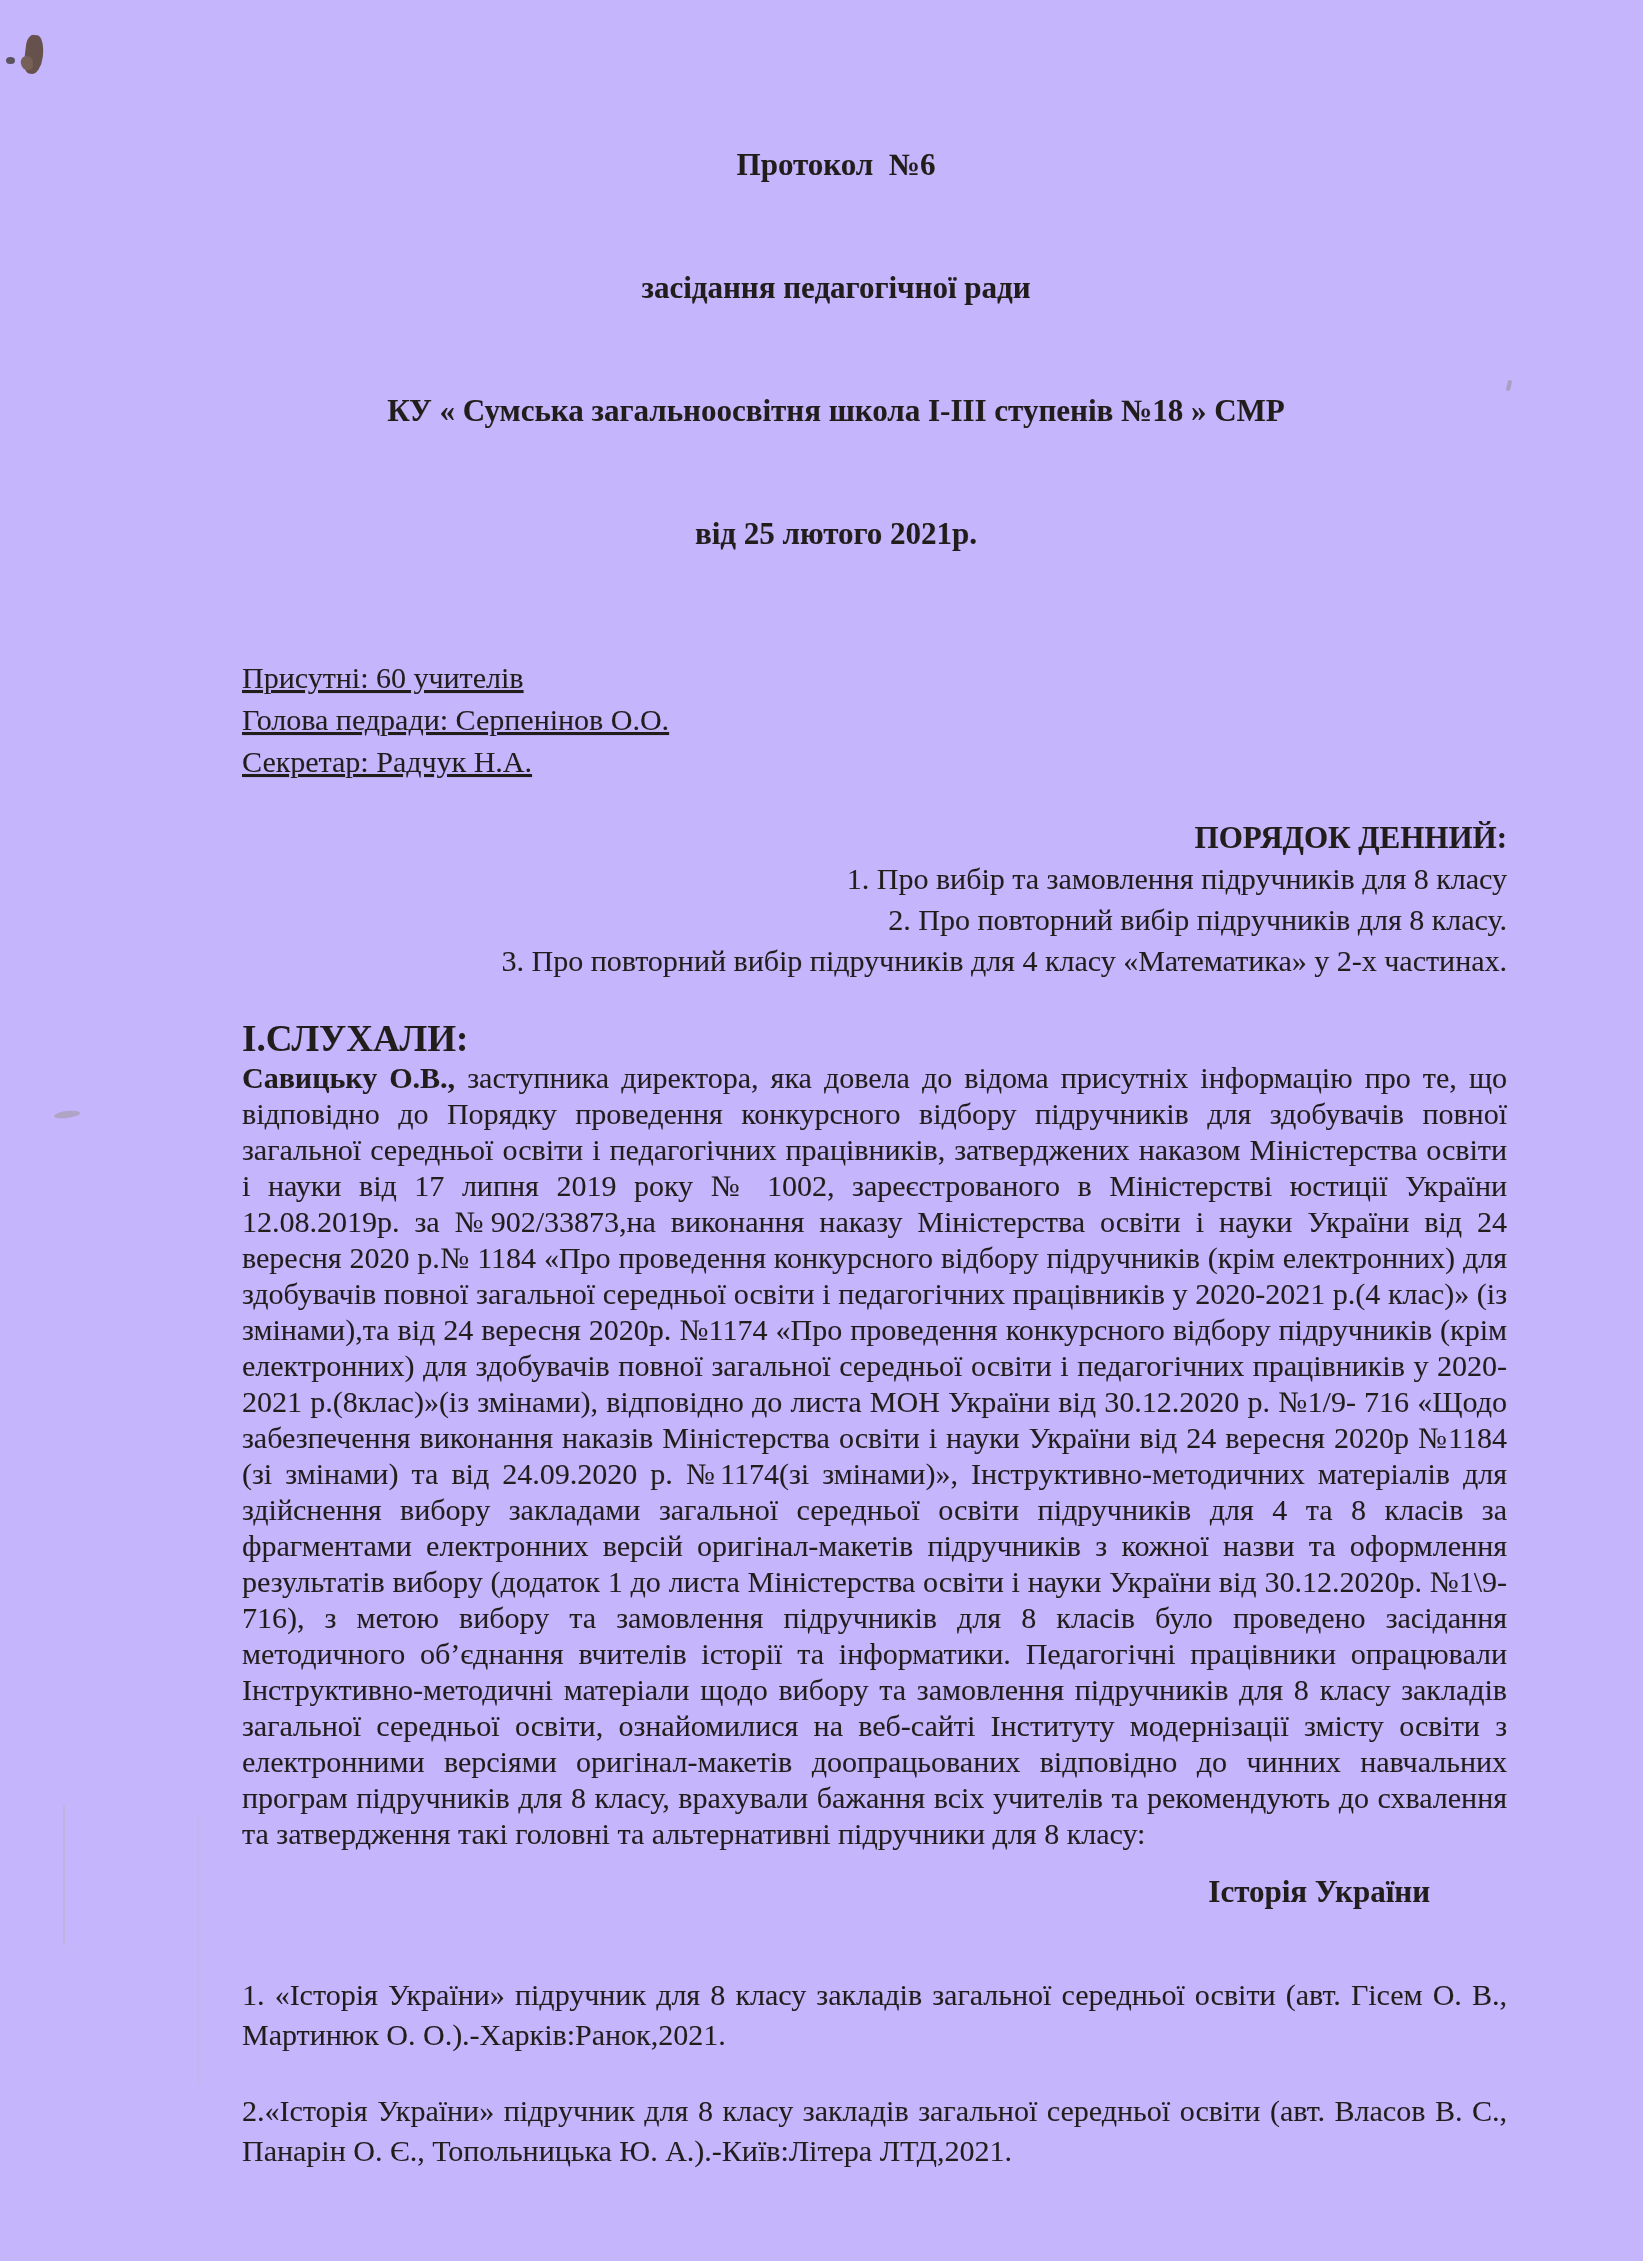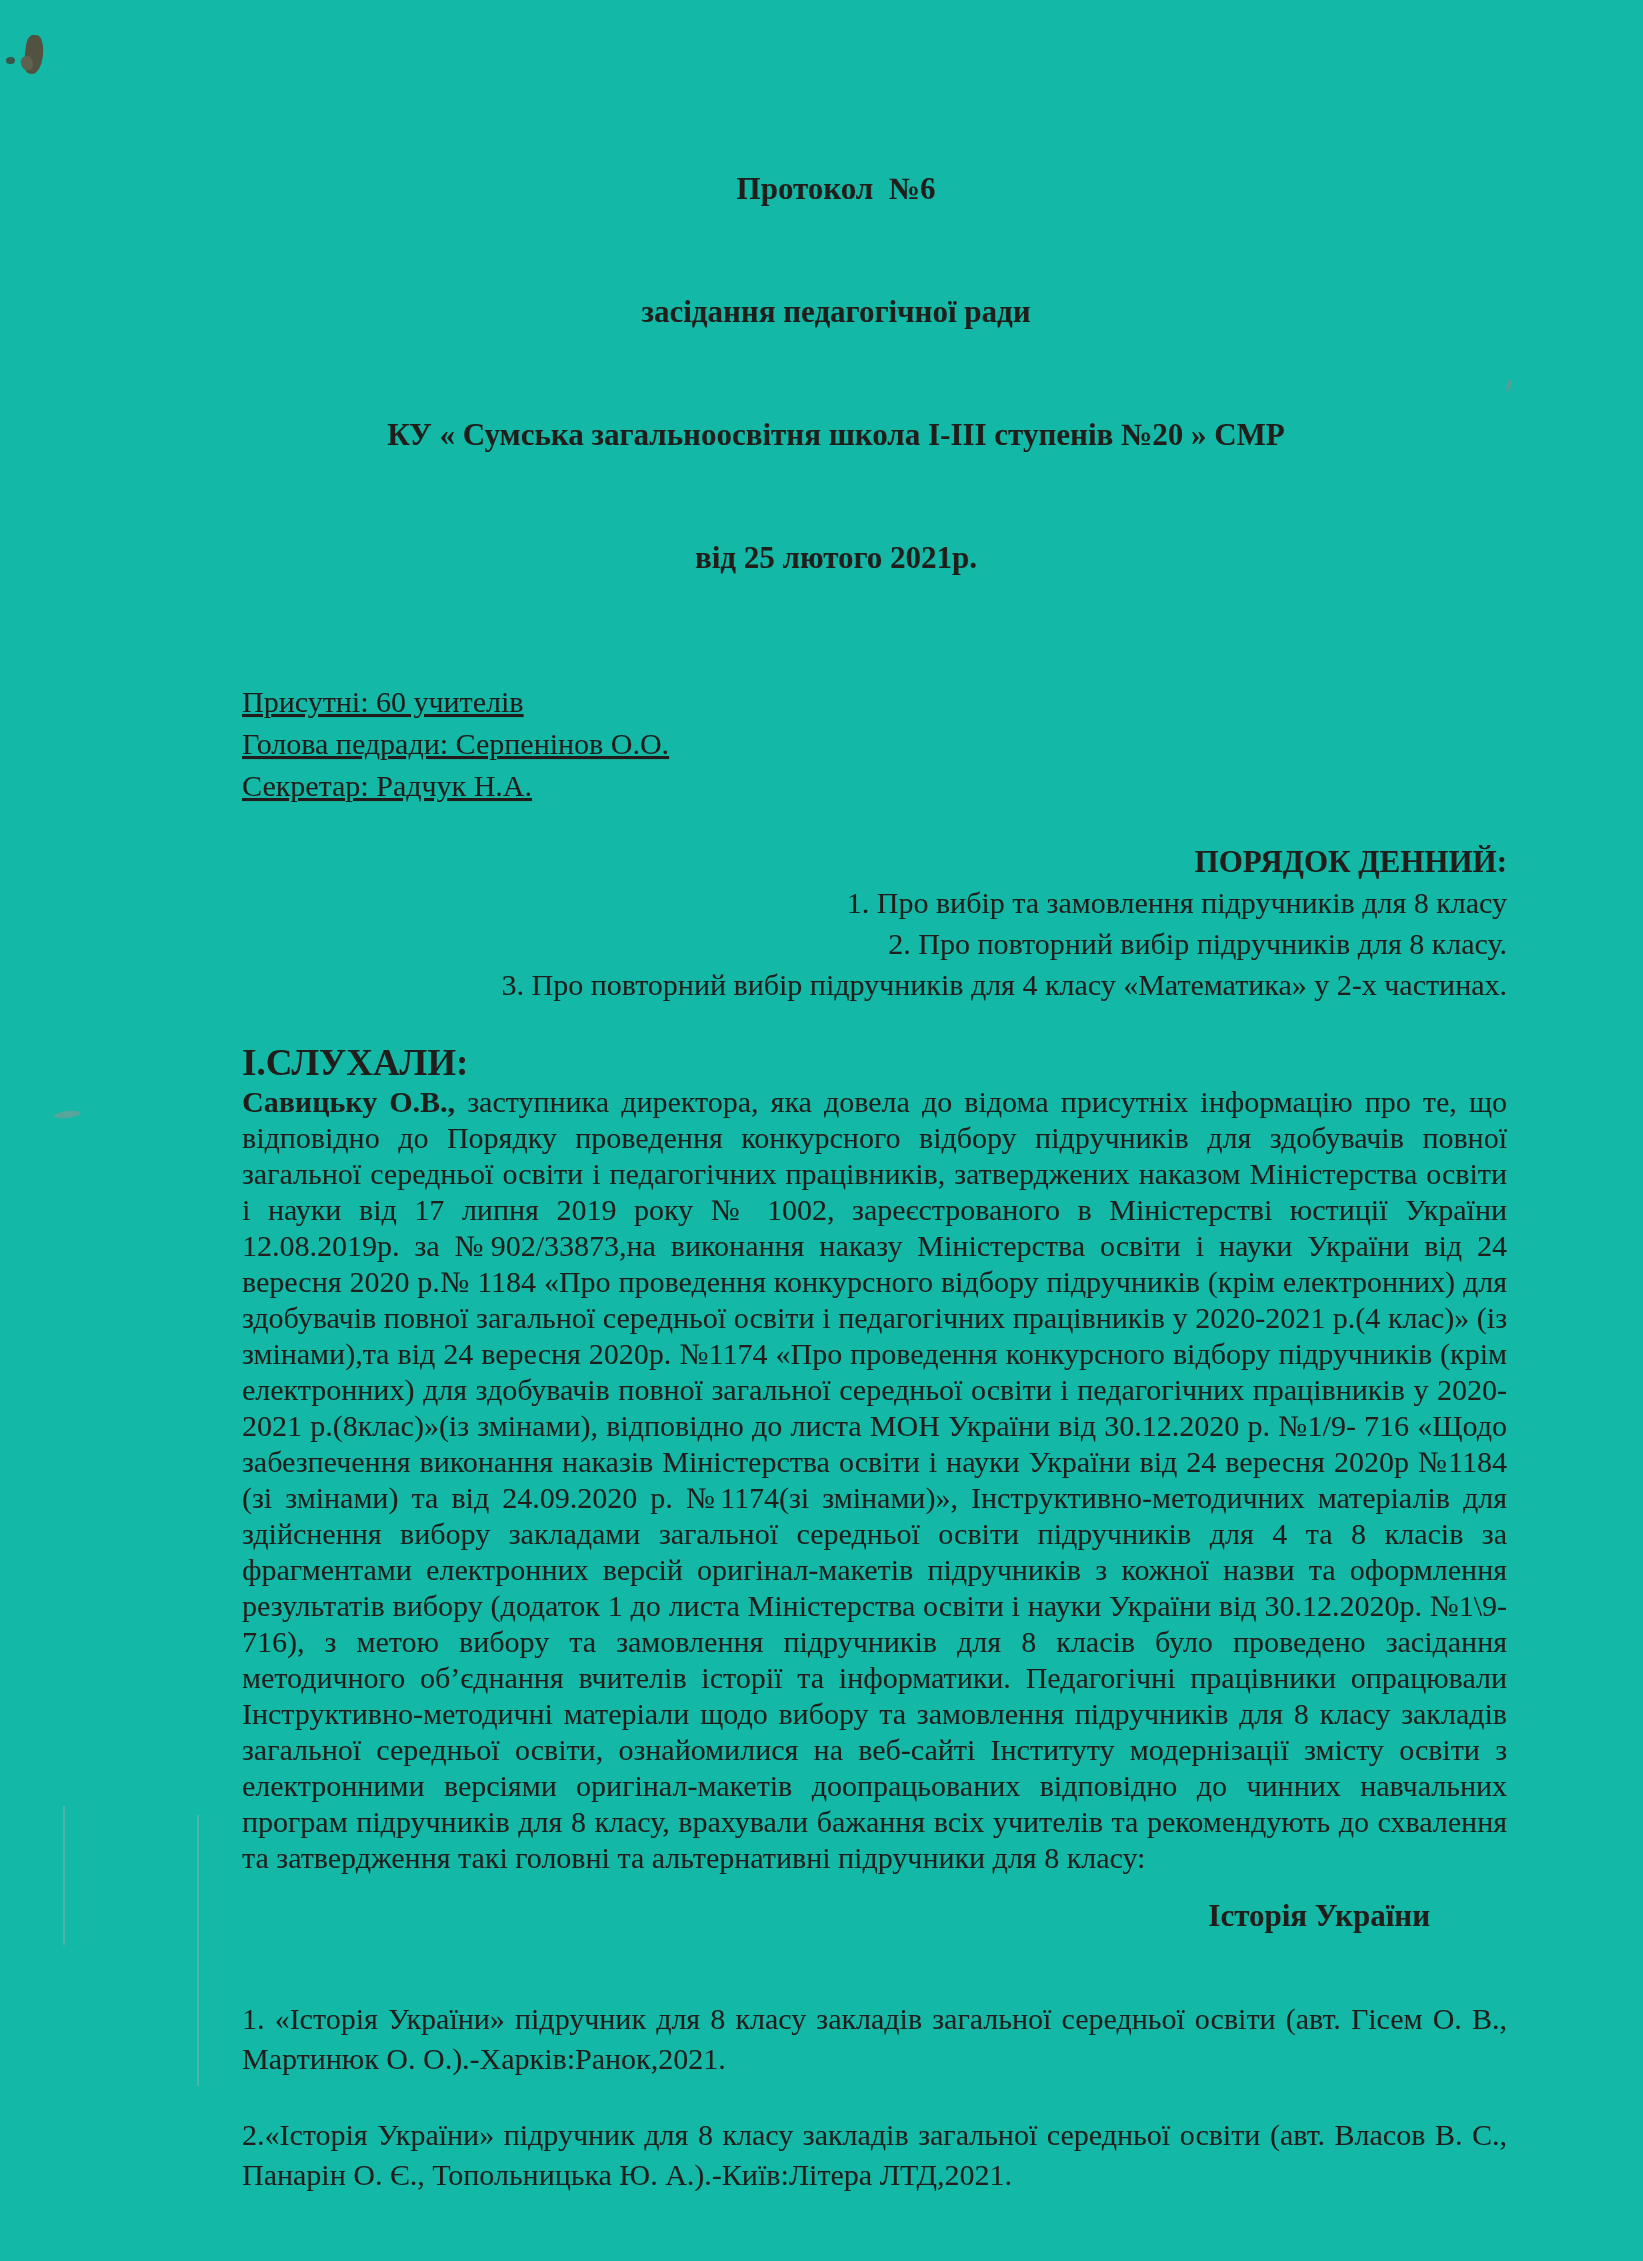--- a/index.html
+++ b/index.html
@@ -2,24 +2,24 @@
 <html style="font-size:10.3px"><head>
 <meta charset="utf-8">
 <style>
   html, body { margin: 0; padding: 0; background: #ffffff; }
 
   .page {
     position: relative;
     width: 1644px;
     height: 2261px;
     box-sizing: border-box;
-    background: #14b8a6;
+    background: #c4b5fd;
     color: #201d1a;
     font-family: "Liberation Serif", "DejaVu Serif", serif;
-    padding: 86px 137px 0 242px;
+    padding: 62px 137px 0 242px;
     overflow: hidden;
     text-shadow: 0.4px 0.4px 0 rgba(40,35,30,0.18);
   }
 
   
   .ink-blob {
     position: absolute; left: 24.5px; top: 35px; width: 18px; height: 39px;
     background: #5b4434;
     border-radius: 46% 54% 58% 42% / 30% 64% 56% 44%;
     transform: rotate(7deg);
@@ -105,21 +105,21 @@
   <div class="ink-blob"></div>
   <div class="ink-dot"></div>
   <div class="smudge-dash"></div>
   <div class="tick-mark"></div>
   <div class="streak-a"></div>
   <div class="streak-b"></div>
 
   <header class="doc-header">
     <div>Протокол  №6</div>
     <div>засідання педагогічної ради</div>
-    <div>КУ « Сумська загальноосвітня школа І-ІІІ ступенів №20 » СМР</div>
+    <div>КУ « Сумська загальноосвітня школа І-ІІІ ступенів №18 » СМР</div>
     <div>від 25 лютого 2021р.</div>
   </header>
 
   <section class="attendance">
     <div>Присутні: 60 учителів</div>
     <div>Голова педради: Серпенінов О.О.</div>
     <div>Секретар: Радчук Н.А.</div>
   </section>
 
   <section class="agenda">

